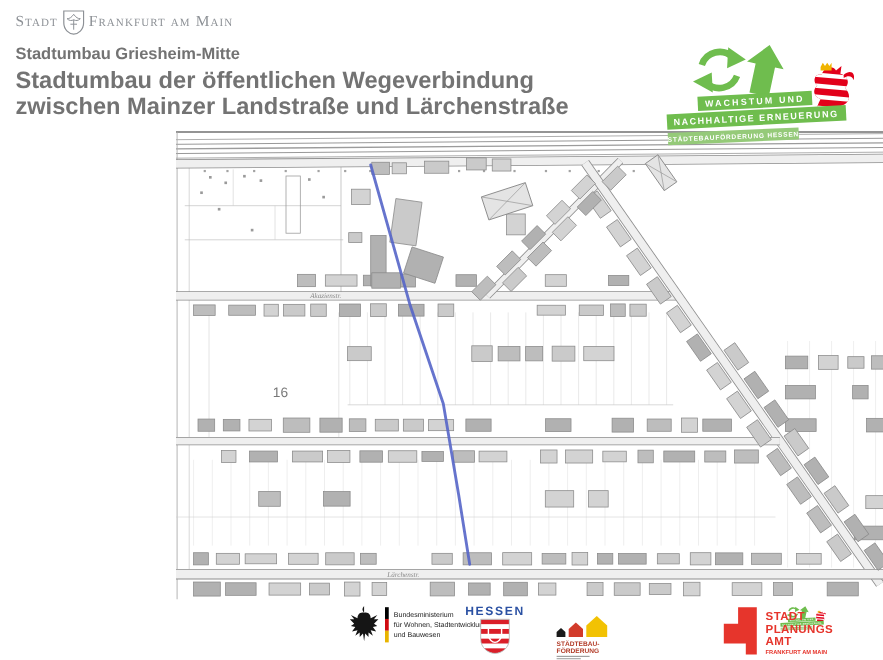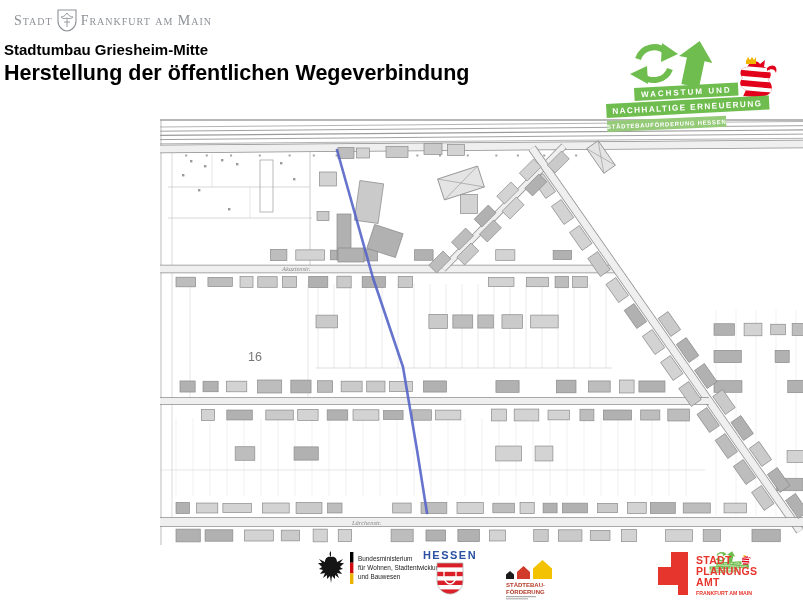--- a/index.html
+++ b/index.html
@@ -1,21 +1,21 @@
 <!DOCTYPE html>
 <html><head>
 <meta charset="utf-8">
 <style>
   html,body{margin:0;padding:0;}
   body{width:803px;height:600px;position:relative;background:#fff;overflow:hidden;
        font-family:"Liberation Sans",sans-serif;}
   .city-logo{position:absolute;left:14px;top:9px;display:flex;align-items:center;gap:4px;
        color:#8d9196;font-family:"Liberation Serif",serif;font-variant:small-caps;
        font-size:14px;letter-spacing:1px;}
-  .titles{position:absolute;left:4px;top:41px;color:#000000;}
+  .titles{position:absolute;left:14px;top:41px;color:#737373;}
   .subtitle{font-size:15px;font-weight:bold;}
   .main-title{font-size:21.5px;font-weight:bold;line-height:1.13;margin-top:3px;}
   .map-wrap{position:absolute;left:160px;top:118px;width:586px;height:427px;}
   .wlogo{position:absolute;left:604px;top:36px;z-index:5;}
   .footer{position:absolute;left:0;top:545px;width:803px;height:55px;}
   .slabel{font:italic 6.5px "Liberation Serif",serif;fill:#8a8a8a;}
   .plabel{font:12.5px "Liberation Sans",sans-serif;fill:#787878;}
   .bund-text{font:6.4px "Liberation Sans",sans-serif;fill:#222;}
   .hessen-text{font:bold 11px "Liberation Sans",sans-serif;letter-spacing:1.5px;}
   .stb-text{font:bold 6px "Liberation Sans",sans-serif;}
@@ -33,21 +33,22 @@
   <svg width="20" height="23" viewBox="0 0 20 23">
     <path d="M1,1 H19 V12 C19,18 14,22 10,22 C6,22 1,18 1,12 Z" fill="#fff" stroke="#8d9196" stroke-width="1.1"></path>
     <path d="M10,4 C8,7 6,8 4,8 C6,10 8,10 10,9 C12,10 14,10 16,8 C14,8 12,7 10,4 M10,9 V18 M7,13 H13" fill="none" stroke="#8d9196" stroke-width="0.9"></path>
   </svg>
   <span>Frankfurt am Main</span>
 </div>
 
 <div class="titles">
   <div class="subtitle">Stadtumbau Griesheim-Mitte</div>
   <div class="main-title">
-    <div>Herstellung der öffentlichen Wegeverbindung</div>
+    <div>Stadtumbau der öffentlichen Wegeverbindung</div>
+    <div>zwischen Mainzer Landstraße und Lärchenstraße</div>
   </div>
 </div>
 
 <svg class="wlogo" width="196" height="100" viewBox="0 0 196 100">
   <symbol id="wachstum-sym" viewBox="0 0 196 100" overflow="visible">
 
     <g transform="translate(50,27)">
       <path d="M-16,-4 A17,17 0 0 1 12,-11" fill="none" stroke-width="6" stroke="#6fbd4e"></path>
       <polygon points="8,-20 24,-9 7,-1" fill="#6fbd4e"></polygon>
       <path d="M16,6 A17,17 0 0 1 -12,12" fill="none" stroke-width="6" stroke="#6fbd4e"></path>

